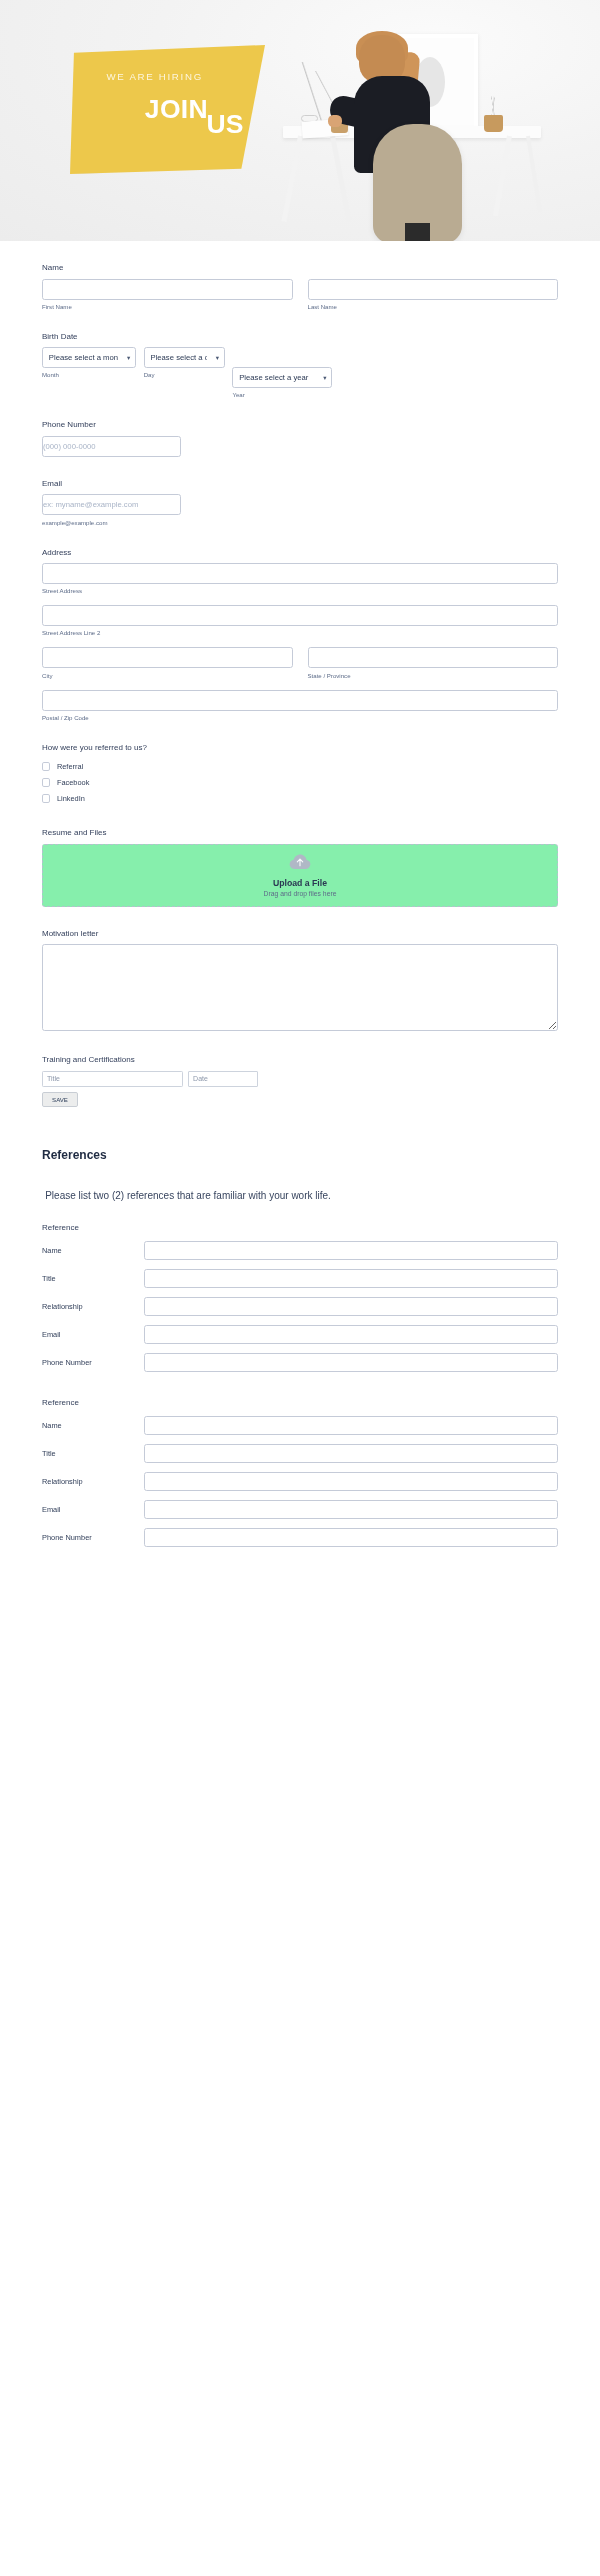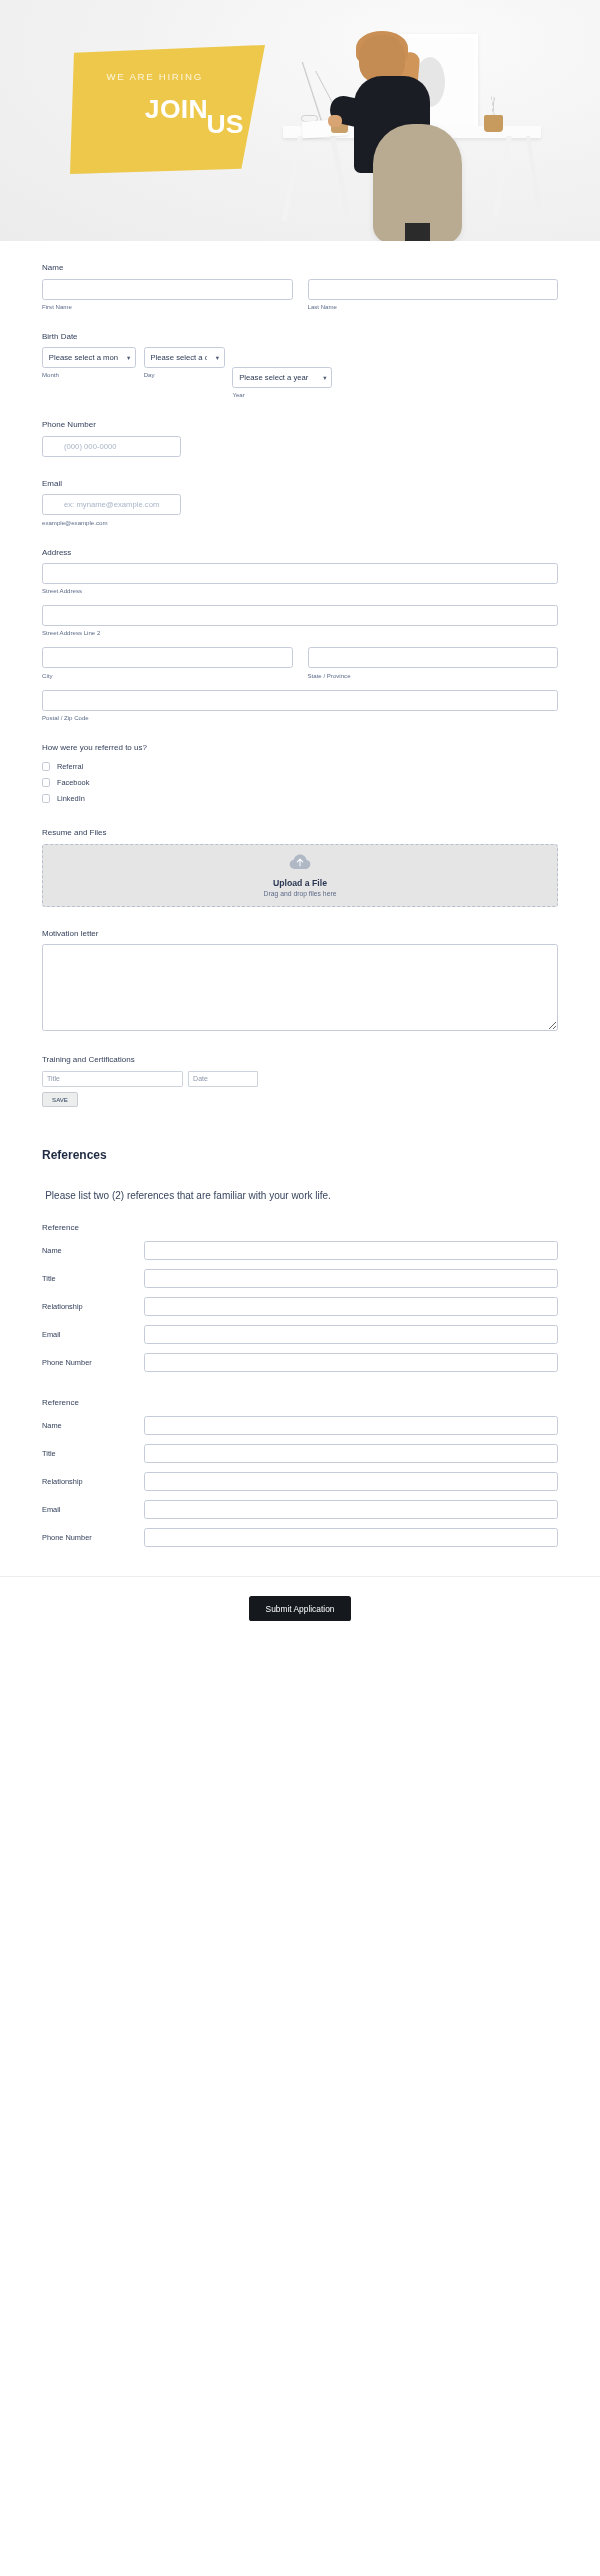--- a/index.html
+++ b/index.html
@@ -231,21 +231,21 @@
   }
 
   .inp {
     width: 100%;
     height: 21px;
     border: 0.6px solid #c5cbd8;
     border-radius: 2.6px;
     background: #fff;
     font-size: 7.7px;
     color: #2c3a55;
-    padding: 0 21px;
+    padding: 0 0;
     font-family: "Liberation Sans", sans-serif;
     outline: none;
   }
   .inp::placeholder { color: #a9b4c7; }
 
   .row2 { display: flex; gap: 15px; }
   .col { flex: 1 1 0; min-width: 0; }
 
   
   .row3 { display: flex; gap: 7.7px; }
@@ -299,21 +299,21 @@
   .cb-label {
     font-size: 7.4px;
     color: #33405b;
   }
 
   
   .dropzone {
     margin-top: 2.6px;
     border: 0.6px dashed #b7bfcf;
     border-radius: 3.2px;
-    background: #e5e5e5;
+    background: #86efac;
     height: 63px;
     display: flex;
     flex-direction: column;
     align-items: center;
     justify-content: center;
   }
   .cloud-icon { margin-bottom: 5.2px; }
   .upload-title {
     font-size: 8.7px;
     font-weight: 700;
@@ -651,18 +651,15 @@
         <div class="ref-row-input"><input class="ref-inp" type="text" style=""></div>
       </div>
       <div class="ref-row">
         <div class="ref-row-label">Phone Number</div>
         <div class="ref-row-input"><input class="ref-inp" type="text" style=""></div>
       </div>
     </div>
 
   </div>
 
-  <div class="submit-area">
-    <button class="submit-btn">Submit Application</button>
-  </div>
 
 </div>
 
 
 </body></html>

